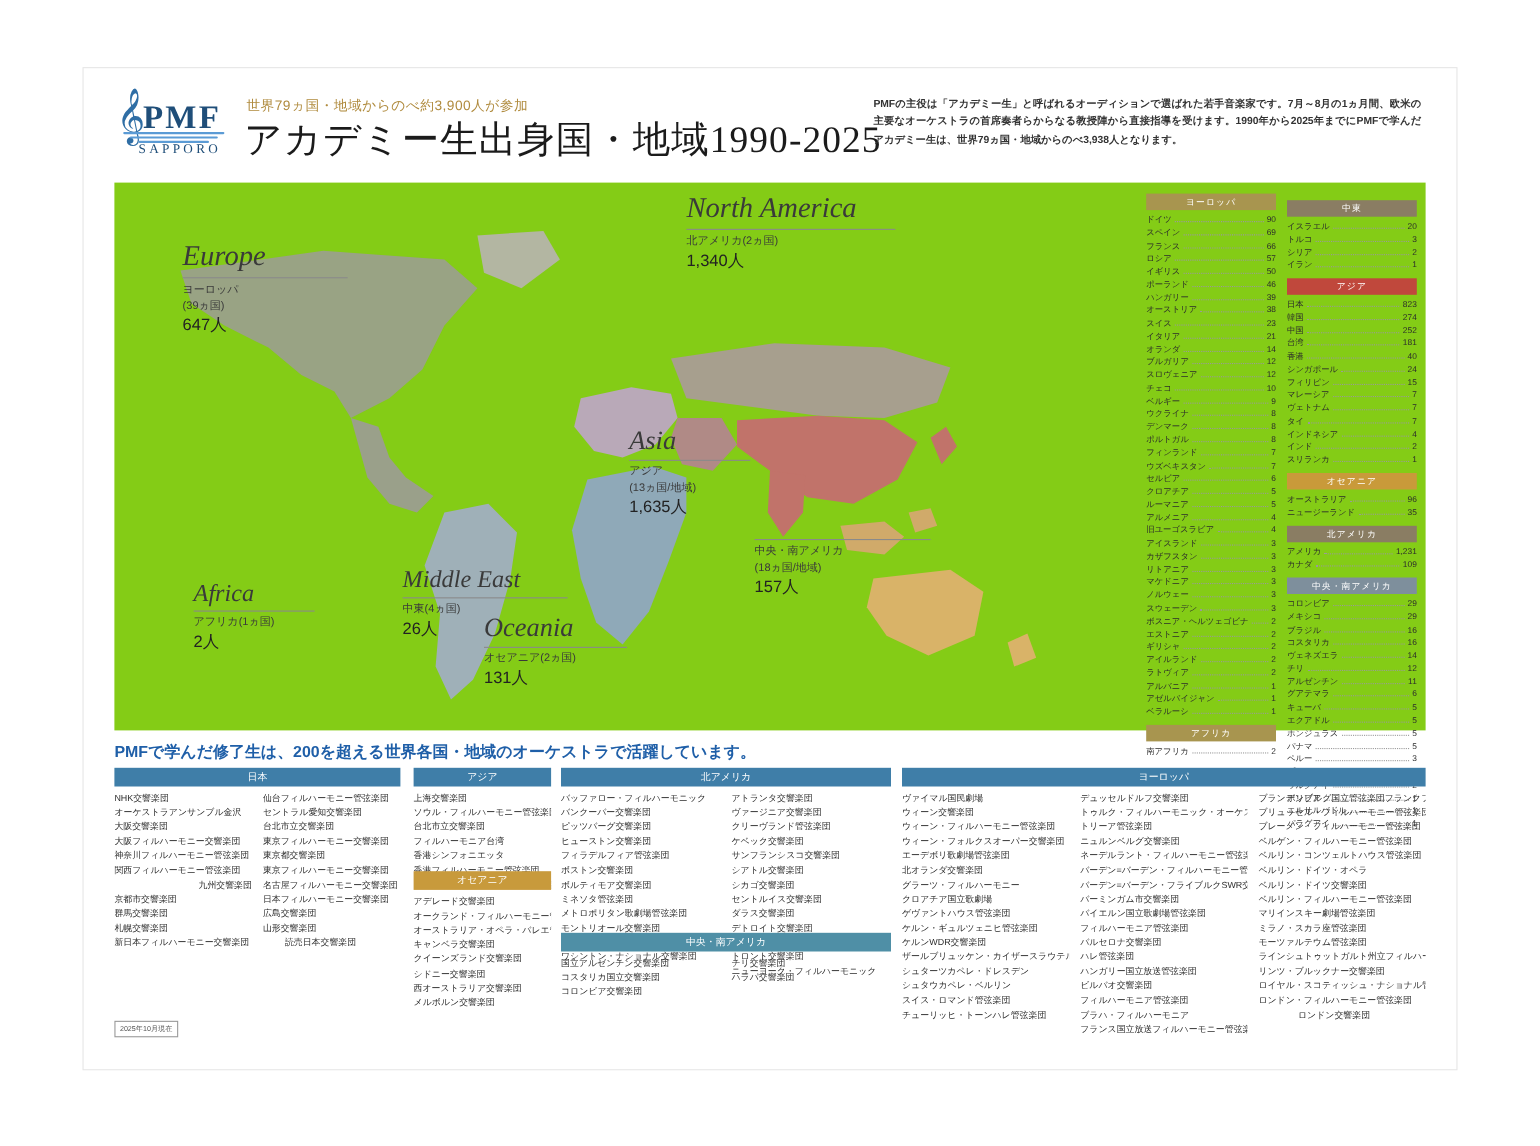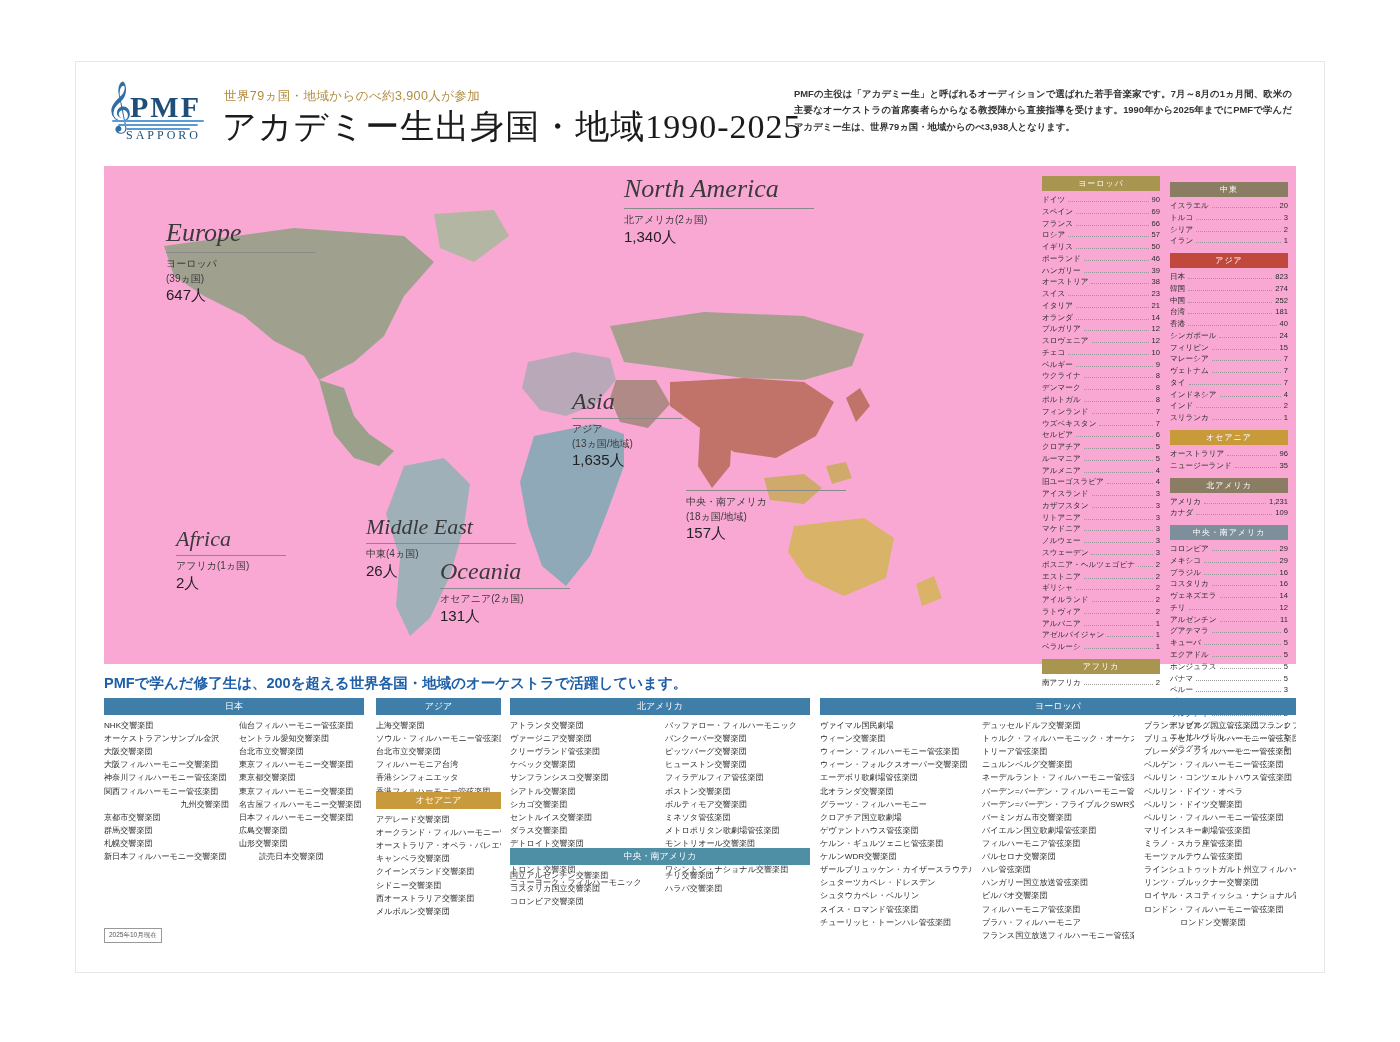--- a/index.html
+++ b/index.html
@@ -13,21 +13,21 @@
   .logo .clef{position:absolute;left:2px;top:0px;font-size:44px;color:#2f6ea5;line-height:1;}
   .logo .waves{position:absolute;left:8px;top:36px;width:92px;height:10px;}
   .logo .waves i{display:block;height:2px;background:#5b9bd5;margin-bottom:2px;border-radius:2px;}
   .logo .waves i:nth-child(1){width:92px;}
   .logo .waves i:nth-child(2){width:80px;margin-left:6px;}
   .logo .waves i:nth-child(3){width:64px;margin-left:14px;}
   .kicker{position:absolute;left:148px;top:26px;font-size:12.5px;color:#b08b3e;letter-spacing:.4px;}
   .title{position:absolute;left:146px;top:42px;font-family:"Liberation Serif",serif;font-size:34px;letter-spacing:1px;color:#1b1b1b;}
   .lead{position:absolute;left:718px;top:24px;width:498px;font-size:9.4px;line-height:1.75;color:#333;text-align:justify;font-weight:bold;}
   
-  .mapwrap{position:absolute;left:28px;top:104px;width:1192px;height:498px;background:#f9a8d4;}
+  .mapwrap{position:absolute;left:28px;top:104px;width:1192px;height:498px;background:#84cc16;}
   .mapsvg{position:absolute;left:0;top:0;width:930px;height:498px;}
   .capt{position:absolute;}
   .capt .en{font-family:"Liberation Serif",serif;font-style:italic;color:#3a3a3a;}
   .capt .jp{font-size:10px;color:#3a3a3a;line-height:1.45;}
   .capt .num{font-size:15px;color:#222;}
   .rule{height:1px;background:#8a8a8a;}
   
   .legend{position:absolute;top:10px;left:938px;width:252px;font-size:7.6px;}
   .legcol{position:absolute;top:0;width:118px;}
   .legcol.l{left:0;}
@@ -623,47 +623,47 @@
             <div class="li" style="overflow: hidden; text-overflow: clip;">シドニー交響楽団</div>
             <div class="li" style="overflow: hidden; text-overflow: clip;">西オーストラリア交響楽団</div>
             <div class="li" style="overflow: hidden; text-overflow: clip;">メルボルン交響楽団</div>
           </div>
         </div>
       </div>
       <div class="block" style="left: 406px; top: 0px; width: 300px;">
         <div class="bhead">北アメリカ</div>
         <div style="display: flex; gap: 10px;">
           <div style="flex: 1 1 0%; min-width: 0px;">
+            <div class="li" style="overflow: hidden; text-overflow: clip;">バッファロー・フィルハーモニック</div>
+            <div class="li" style="overflow: hidden; text-overflow: clip;">バンクーバー交響楽団</div>
+            <div class="li" style="overflow: hidden; text-overflow: clip;">ピッツバーグ交響楽団</div>
+            <div class="li" style="overflow: hidden; text-overflow: clip;">ヒューストン交響楽団</div>
+            <div class="li" style="overflow: hidden; text-overflow: clip;">フィラデルフィア管弦楽団</div>
+            <div class="li" style="overflow: hidden; text-overflow: clip;">ボストン交響楽団</div>
+            <div class="li" style="overflow: hidden; text-overflow: clip;">ボルティモア交響楽団</div>
+            <div class="li" style="overflow: hidden; text-overflow: clip;">ミネソタ管弦楽団</div>
+            <div class="li" style="overflow: hidden; text-overflow: clip;">メトロポリタン歌劇場管弦楽団</div>
+            <div class="li" style="overflow: hidden; text-overflow: clip;">モントリオール交響楽団</div>
+            <div class="li" style="overflow: hidden; text-overflow: clip;">ロサンゼルス・フィルハーモニック</div>
+            <div class="li" style="overflow: hidden; text-overflow: clip;">ワシントン・ナショナル交響楽団</div>
+          </div>
+          <div style="flex: 1 1 0%; min-width: 0px;">
             <div class="li" style="overflow: hidden; text-overflow: clip;">アトランタ交響楽団</div>
             <div class="li" style="overflow: hidden; text-overflow: clip;">ヴァージニア交響楽団</div>
             <div class="li" style="overflow: hidden; text-overflow: clip;">クリーヴランド管弦楽団</div>
             <div class="li" style="overflow: hidden; text-overflow: clip;">ケベック交響楽団</div>
             <div class="li" style="overflow: hidden; text-overflow: clip;">サンフランシスコ交響楽団</div>
             <div class="li" style="overflow: hidden; text-overflow: clip;">シアトル交響楽団</div>
             <div class="li" style="overflow: hidden; text-overflow: clip;">シカゴ交響楽団</div>
             <div class="li" style="overflow: hidden; text-overflow: clip;">セントルイス交響楽団</div>
             <div class="li" style="overflow: hidden; text-overflow: clip;">ダラス交響楽団</div>
             <div class="li" style="overflow: hidden; text-overflow: clip;">デトロイト交響楽団</div>
             <div class="li" style="overflow: hidden; text-overflow: clip;">デラウェア交響楽団</div>
             <div class="li" style="overflow: hidden; text-overflow: clip;">トロント交響楽団</div>
             <div class="li" style="overflow: hidden; text-overflow: clip;">ニューヨーク・フィルハーモニック</div>
-          </div>
-          <div style="flex: 1 1 0%; min-width: 0px;">
-            <div class="li" style="overflow: hidden; text-overflow: clip;">バッファロー・フィルハーモニック</div>
-            <div class="li" style="overflow: hidden; text-overflow: clip;">バンクーバー交響楽団</div>
-            <div class="li" style="overflow: hidden; text-overflow: clip;">ピッツバーグ交響楽団</div>
-            <div class="li" style="overflow: hidden; text-overflow: clip;">ヒューストン交響楽団</div>
-            <div class="li" style="overflow: hidden; text-overflow: clip;">フィラデルフィア管弦楽団</div>
-            <div class="li" style="overflow: hidden; text-overflow: clip;">ボストン交響楽団</div>
-            <div class="li" style="overflow: hidden; text-overflow: clip;">ボルティモア交響楽団</div>
-            <div class="li" style="overflow: hidden; text-overflow: clip;">ミネソタ管弦楽団</div>
-            <div class="li" style="overflow: hidden; text-overflow: clip;">メトロポリタン歌劇場管弦楽団</div>
-            <div class="li" style="overflow: hidden; text-overflow: clip;">モントリオール交響楽団</div>
-            <div class="li" style="overflow: hidden; text-overflow: clip;">ロサンゼルス・フィルハーモニック</div>
-            <div class="li" style="overflow: hidden; text-overflow: clip;">ワシントン・ナショナル交響楽団</div>
           </div>
         </div>
       </div>
       <div class="block" style="left: 406px; top: 150px; width: 300px;">
         <div class="bhead teal">中央・南アメリカ</div>
         <div style="display: flex; gap: 10px;">
           <div style="flex: 1 1 0%; min-width: 0px;">
             <div class="li" style="overflow: hidden; text-overflow: clip;">国立アルゼンチン交響楽団</div>
             <div class="li" style="overflow: hidden; text-overflow: clip;">コスタリカ国立交響楽団</div>
             <div class="li" style="overflow: hidden; text-overflow: clip;">コロンビア交響楽団</div>

